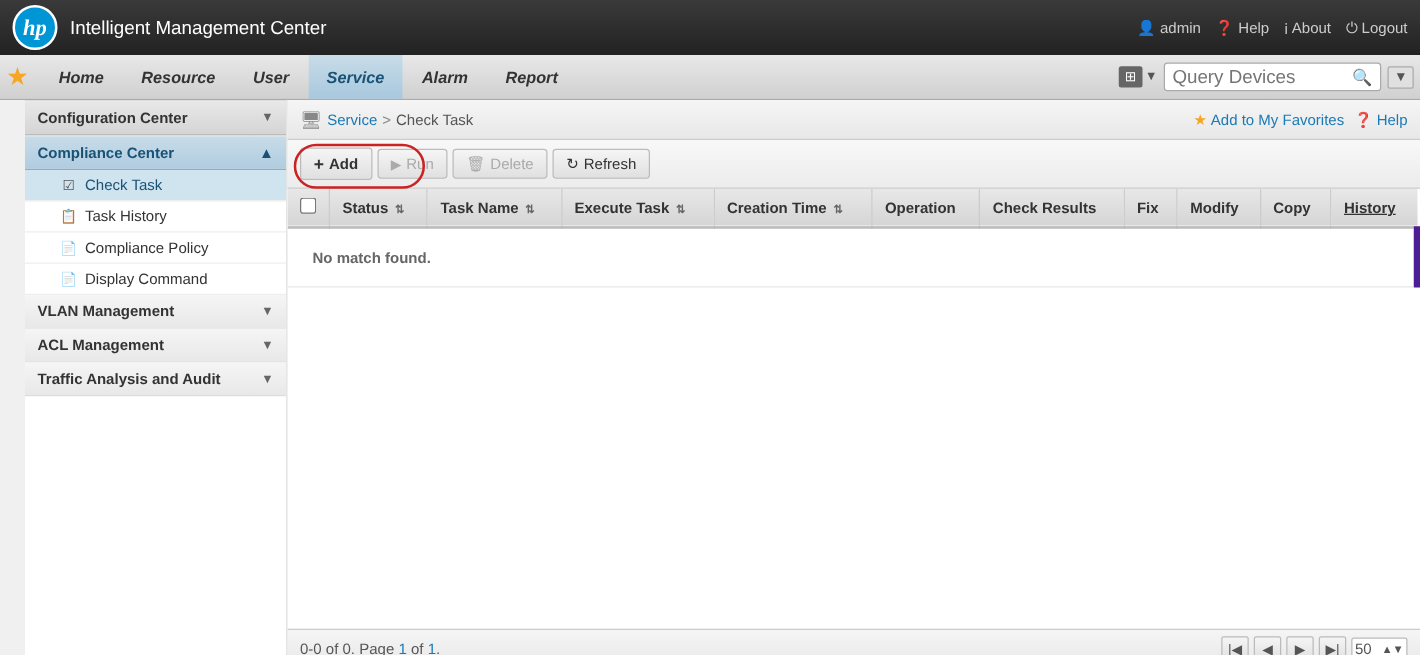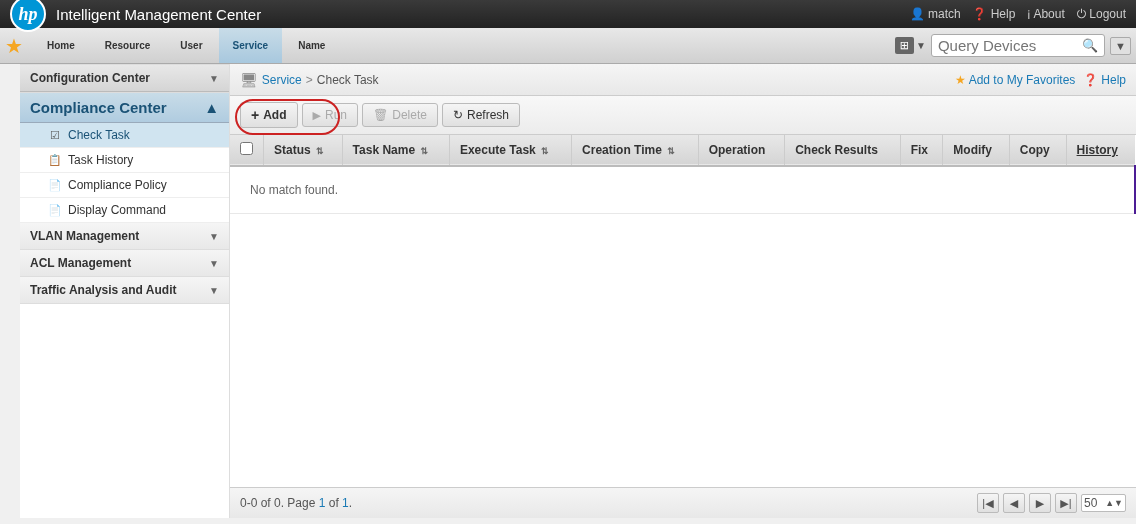--- a/index.html
+++ b/index.html
@@ -2,21 +2,21 @@
 <html><head>
   <meta charset="utf-8">
   <style>
     * { box-sizing: border-box; margin: 0; padding: 0; }
     body { font-family: Arial, sans-serif; font-size: 13px; background: #f0f0f0; }
 
     
     .top-bar {
       background: linear-gradient(to bottom, #1a1a2e, #16213e);
       background: #2c2c2c;
-      height: 28px;
+      height: 44px;
       display: flex;
       align-items: center;
       justify-content: space-between;
       padding: 0 10px;
       background: linear-gradient(to bottom, #3a3a3a, #222);
       gap: 40px;
     }
     .top-bar-left {
       display: flex;
       align-items: center;
@@ -72,27 +72,28 @@
       gap: 2px;
     }
     .nav-star {
       color: #f5a623;
       font-size: 20px;
       margin-right: 8px;
     }
     .nav-item {
       padding: 6px 14px;
       color: #333;
-      font-size: 10px;
+      font-size: 13px;
       font-weight: bold;
       cursor: pointer;
       height: 100%;
       display: flex;
       align-items: center;
       text-decoration: none;
+      font-style: italic;
     }
     .nav-item:hover, .nav-item.active {
       background: linear-gradient(to bottom, #c8dce8, #a8c8de);
       color: #1a5276;
     }
     .nav-search {
       display: flex;
       align-items: center;
       gap: 5px;
     }
@@ -148,21 +149,21 @@
     }
     .sidebar-section-header .arrow {
       font-size: 10px;
       color: #666;
     }
     .sidebar-subsection-header {
       background: linear-gradient(to bottom, #c8dce8, #b0cce0);
       border-bottom: 1px solid #9ab;
       border-top: 1px solid #ddd;
       padding: 6px 10px;
-      font-size: 15px;
+      font-size: 12px;
       font-weight: bold;
       color: #1a5276;
       display: flex;
       justify-content: space-between;
       align-items: center;
       cursor: pointer;
     }
     .sidebar-item {
       padding: 5px 10px 5px 28px;
       font-size: 12px;
@@ -321,21 +322,22 @@
     .th-checkbox {
       width: 30px;
       text-align: center;
     }
     tbody tr {
       border-bottom: 1px solid #e8e8e8;
     }
     tbody td {
       padding: 6px 10px;
       color: #333;
-      border-right: 2px solid #4c1d95;
+      border-right: 5px solid #4c1d95;
+      font-weight: bold;
     }
     .no-match {
       padding: 10px;
       color: #666;
       font-size: 12px;
     }
 
     
     .pagination-bar {
       background: linear-gradient(to bottom, #f5f5f5, #e8e8e8);
@@ -386,21 +388,21 @@
 <div class="top-bar">
   <div class="top-bar-left">
     <div class="hp-logo">
       <span style="font-style:italic; font-family: serif; font-size:18px;">hp</span>
     </div>
     <span class="app-title">Intelligent Management Center</span>
   </div>
   <div class="top-bar-right">
     <a href="#">
       <span>👤</span>
-      <span>match</span>
+      <span>admin</span>
     </a>
     <a href="#">
       <span>❓</span>
       <span>Help</span>
     </a>
     <a href="#">
       <span>ℹ</span>
       <span>About</span>
     </a>
     <a href="#">
@@ -410,21 +412,22 @@
   </div>
 </div>
 
 <div class="nav-bar">
   <div class="nav-links">
     <span class="nav-star">★</span>
     <a class="nav-item" href="#">Home</a>
     <a class="nav-item" href="#">Resource</a>
     <a class="nav-item" href="#">User</a>
     <a class="nav-item active" href="#">Service</a>
-    <a class="nav-item" href="#">Name</a>
+    <a class="nav-item" href="#">Alarm</a>
+    <a class="nav-item" href="#">Report</a>
   </div>
   <div class="nav-search">
     <div class="nav-device-icon">
       <span style="background:#666;color:white;padding:2px 5px;font-size:11px;border-radius:2px;">⊞</span>
       <span style="font-size:10px;cursor:pointer;color:#555;">▼</span>
     </div>
     <div class="nav-search-box">
       <input type="text" placeholder="Query Devices" style="">
       <span style="cursor:pointer;color:#888;">🔍</span>
     </div>

